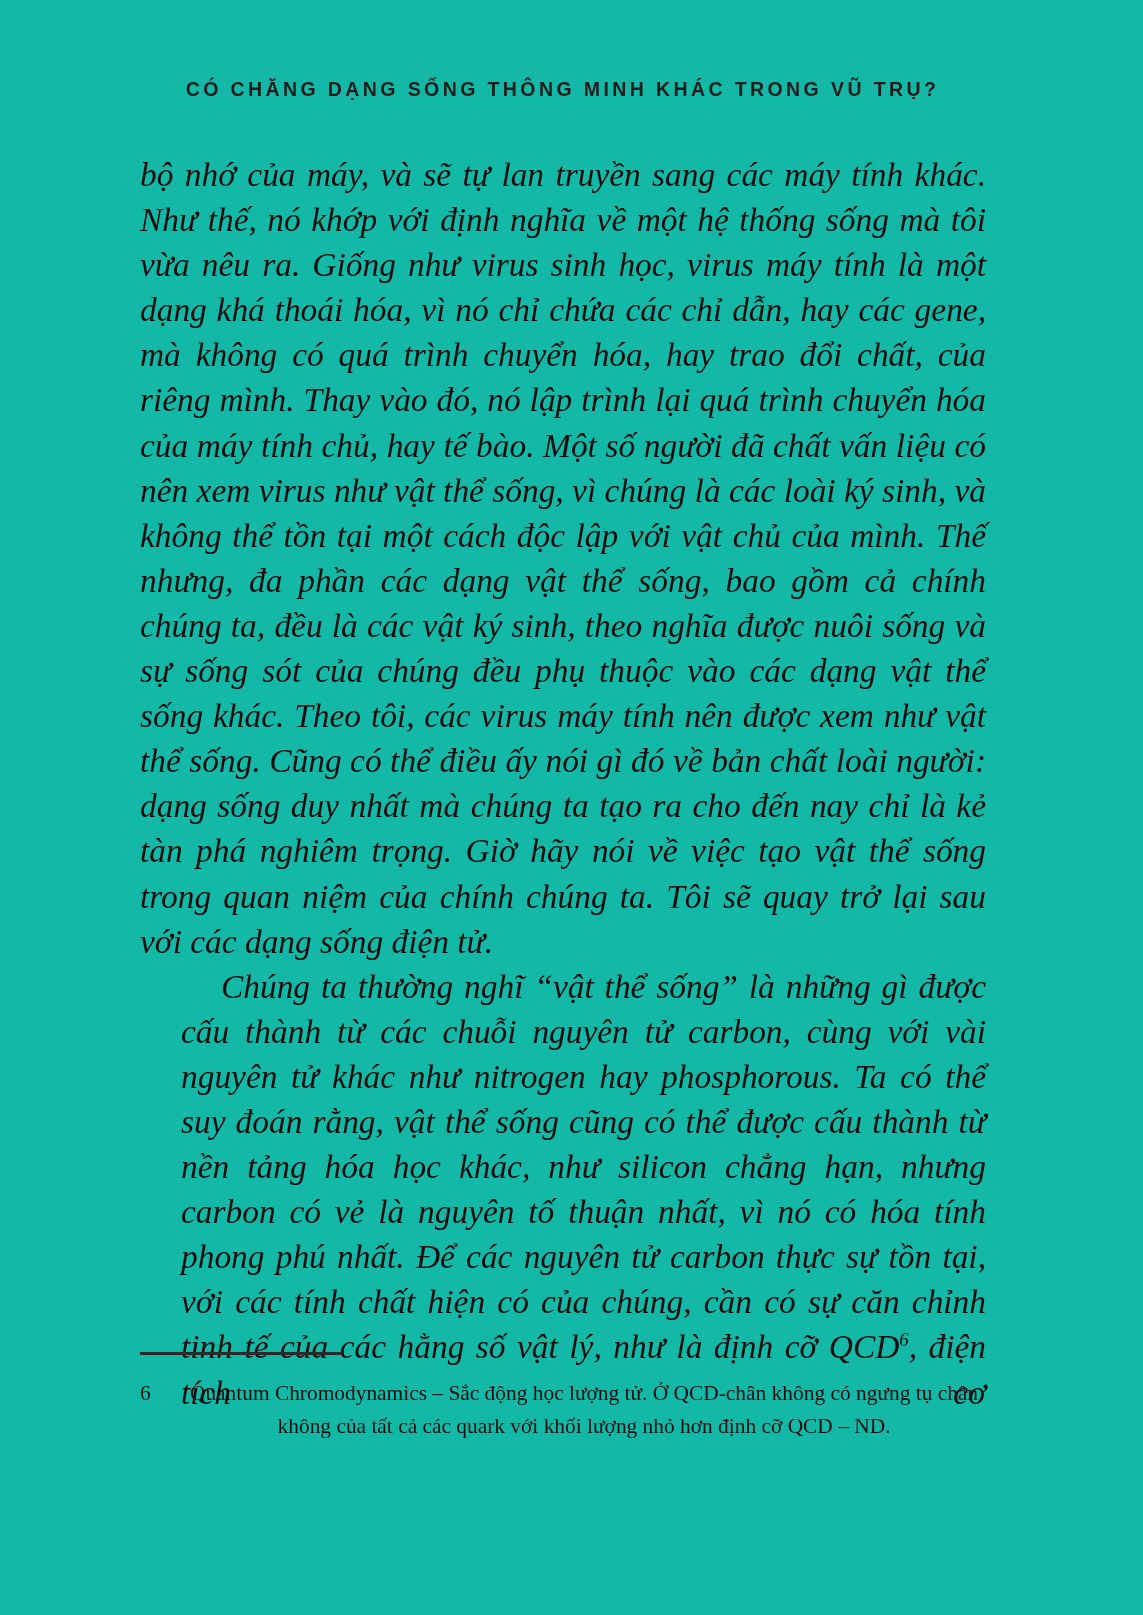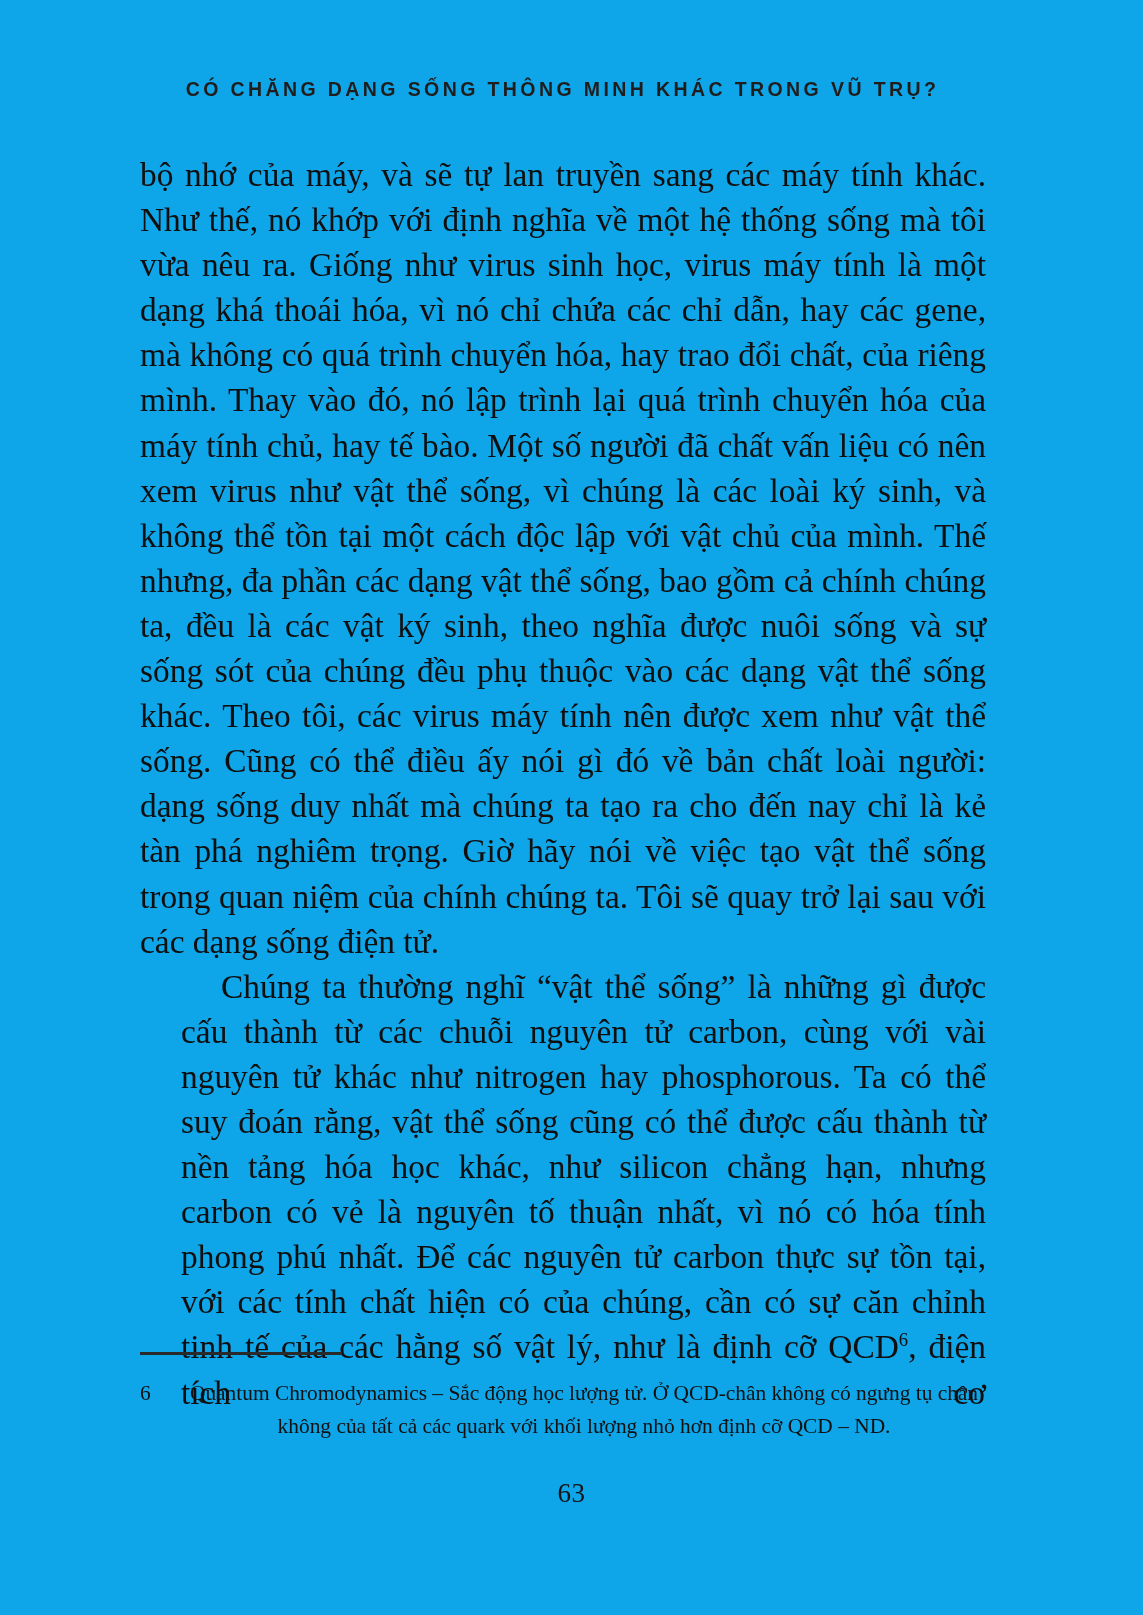--- a/index.html
+++ b/index.html
@@ -13,21 +13,21 @@
     font-family: "Liberation Serif", "DejaVu Serif", serif;
     color: #111111;
     -webkit-font-smoothing: antialiased;
   }
 
   .page {
     position: relative;
     width: 1143px;
     height: 1615px;
     margin: 0 auto;
-    background: #0ea5e9;
+    background: #14b8a6;
     overflow: hidden;
     box-sizing: border-box;
   }
 
   
   .running-header {
     position: absolute;
     top: 78px;
     left: 140px;
     width: 845px;
@@ -50,20 +50,21 @@
   }
 
   .body-paragraph {
     margin: 0;
     font-size: 33.4px;
     line-height: 45.1px;
     text-align: justify;
     text-justify: inter-word;
     color: #100f0f;
     hyphens: none;
+    font-style: italic;
   }
 
   .body-paragraph + .body-paragraph {
     text-indent: 40px;
   }
 
   
   .body-paragraph.justify-last {
     text-align-last: justify;
     margin-left: 41px;
@@ -137,15 +138,14 @@
   </div>
 
   <div class="footnote-block">
     <div class="footnote-rule"></div>
     <div class="footnote-entry">
       <span class="footnote-number">6</span>
       <span class="footnote-text">Quantum Chromodynamics – Sắc động học lượng tử. Ở QCD-chân không có ngưng tụ chân không của tất cả các quark với khối lượng nhỏ hơn định cỡ QCD – ND.</span>
     </div>
   </div>
 
-  <div class="folio">63</div>
 
 </div>
 
 </body></html>

